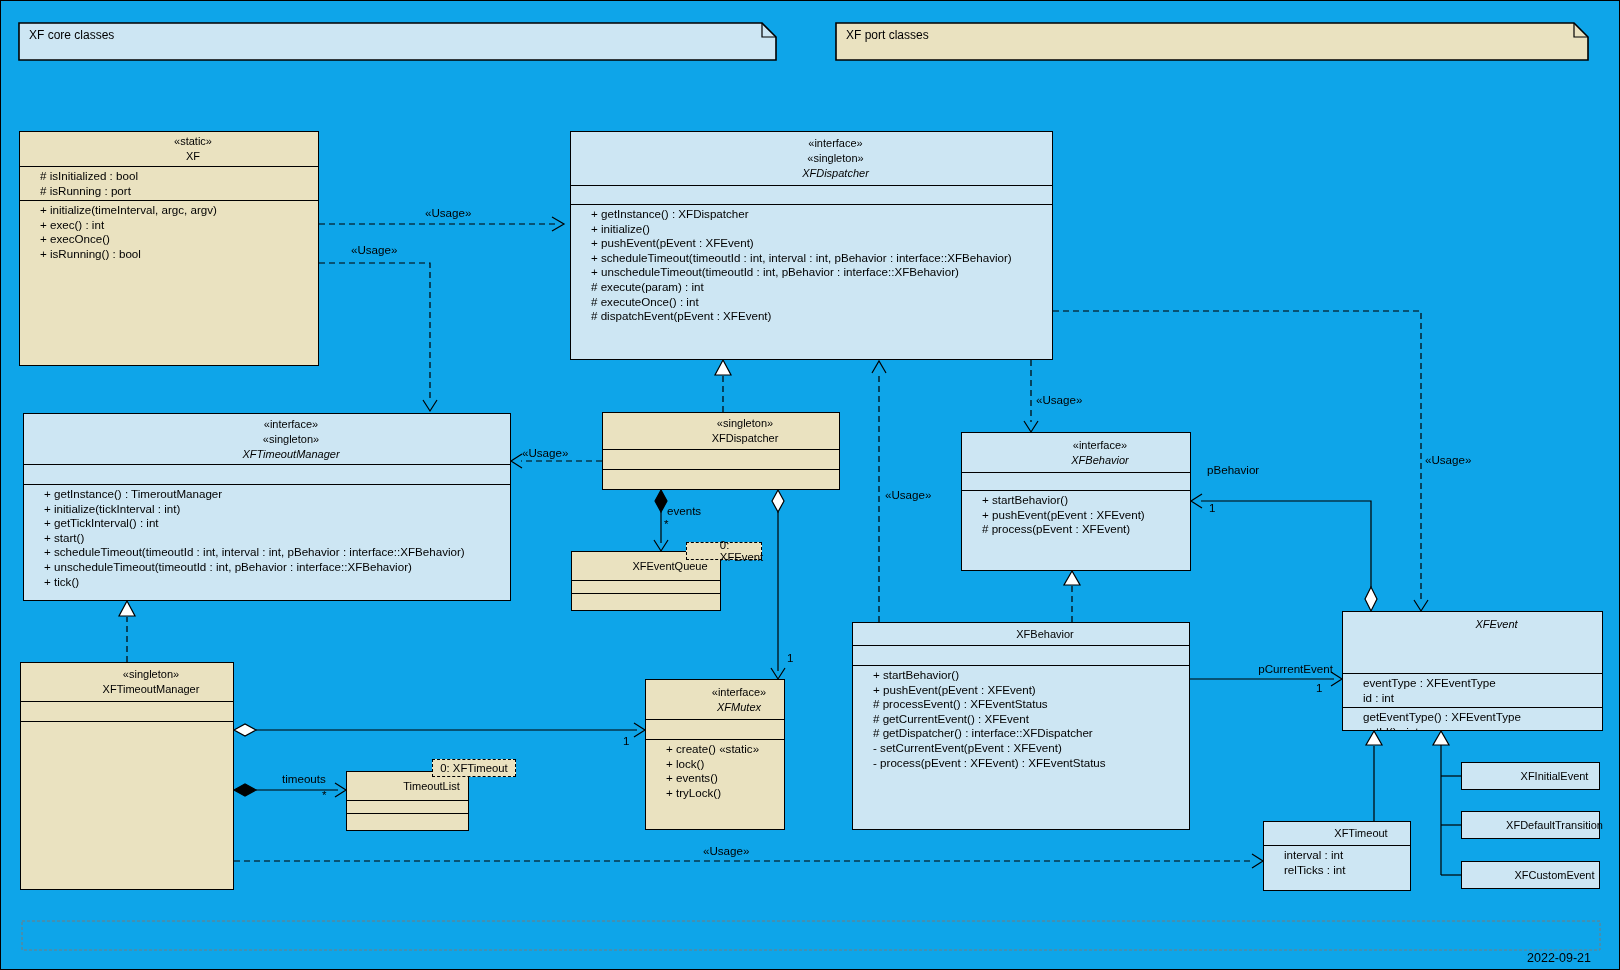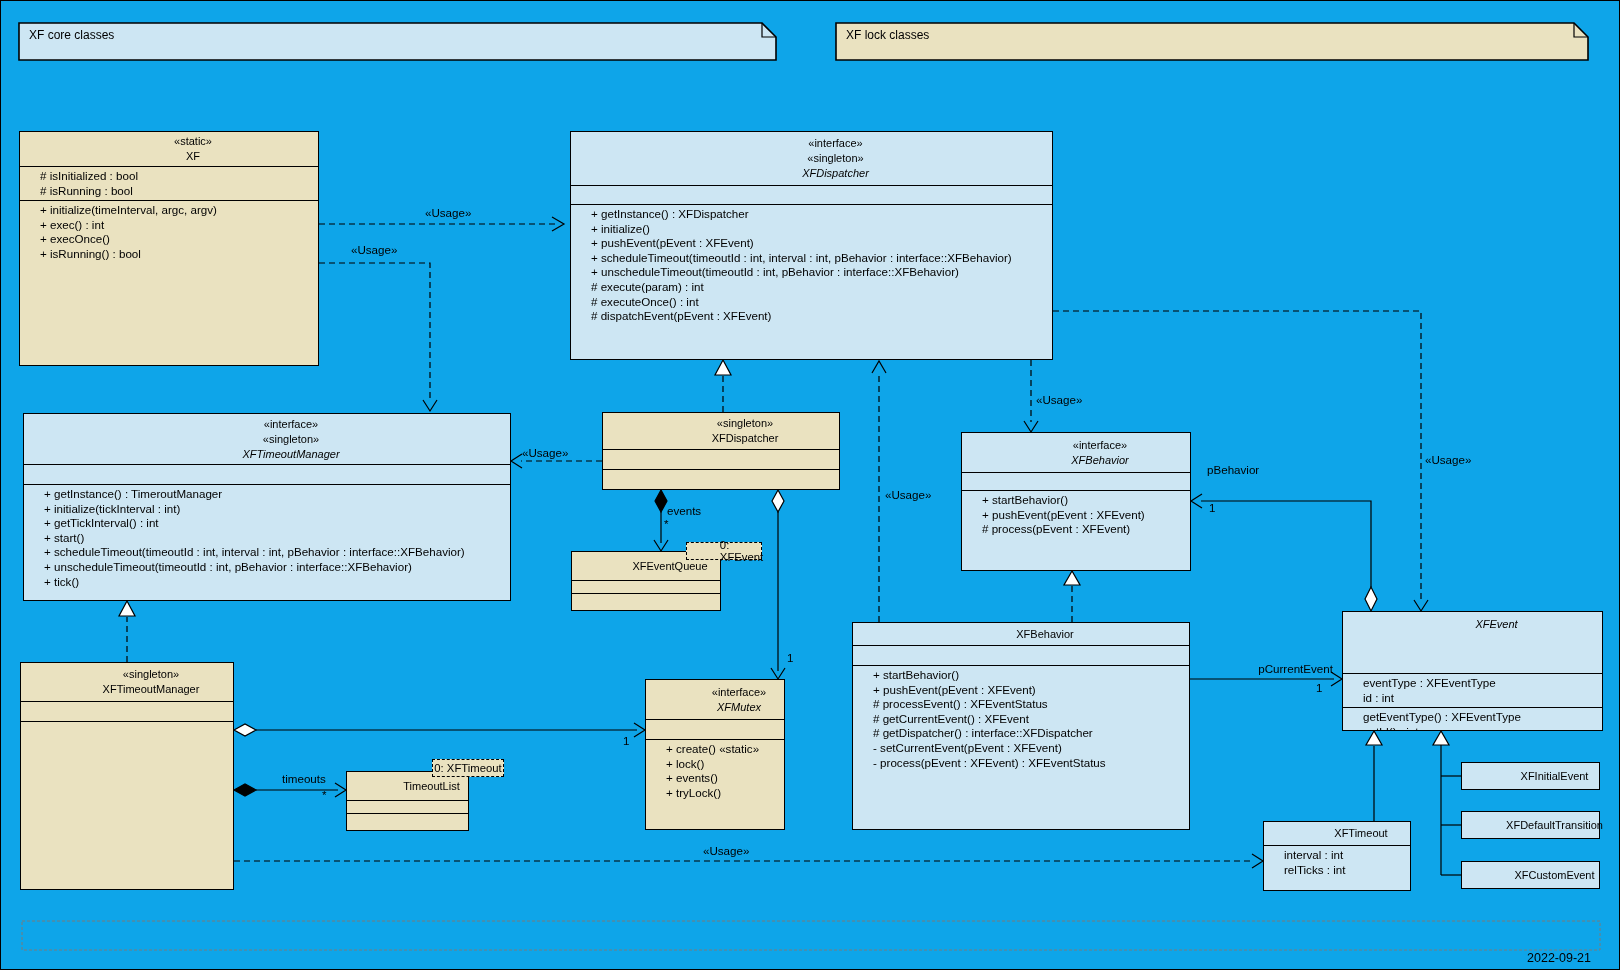--- a/index.html
+++ b/index.html
@@ -141,30 +141,30 @@
     <g>
       <path class="tri" d="M1440 730 L1432 744 H1448 Z"></path>
       <path d="M1440 744 V874"></path>
       <path d="M1440 775 H1460"></path>
       <path d="M1440 824 H1460"></path>
       <path d="M1440 874 H1460"></path>
     </g>
   </svg>
 
   <div class="notelbl" style="left:28px;top:27px;">XF core classes</div>
-  <div class="notelbl" style="left:845px;top:27px;">XF lock classes</div>
+  <div class="notelbl" style="left:845px;top:27px;">XF port classes</div>
 
   <div class="cls tan" style="left:18px;top:130px;width:300px;height:235px;">
     <div class="hd" style="height:34px;">
       <div>«static»</div>
       <div>XF</div>
     </div>
     <div class="sec" style="height:34px;">
       <div class="m"># isInitialized : bool</div>
-      <div class="m"># isRunning : bool</div>
+      <div class="m"># isRunning : port</div>
     </div>
     <div class="sec grow">
       <div class="m">+ initialize(timeInterval, argc, argv)</div>
       <div class="m">+ exec() : int</div>
       <div class="m">+ execOnce()</div>
       <div class="m">+ isRunning() : bool</div>
     </div>
   </div>
 
   <div class="cls blue" style="left:569px;top:130px;width:483px;height:229px;">
@@ -318,21 +318,21 @@
     </div>
   </div>
 
   <div class="cls blue" style="left:1460px;top:860px;width:139px;height:28px;">
     <div class="hd grow">
       <div>XFCustomEvent</div>
     </div>
   </div>
 
   <div class="obj" style="left:685px;top:541px;width:76px;height:18px;padding-left:35px;">0: XFEvent</div>
-  <div class="obj" style="left:431px;top:758px;width:72px;height:18px;">0: XFTimeout</div>
+  <div class="obj" style="left:431px;top:758px;width:84px;height:18px;">0: XFTimeout</div>
 
   <div class="lbl" style="left:424px;top:205px;">«Usage»</div>
   <div class="lbl" style="left:350px;top:242px;">«Usage»</div>
   <div class="lbl" style="left:521px;top:445px;">«Usage»</div>
   <div class="lbl" style="left:884px;top:487px;">«Usage»</div>
   <div class="lbl" style="left:1035px;top:392px;">«Usage»</div>
   <div class="lbl" style="left:702px;top:843px;">«Usage»</div>
   <div class="lbl" style="left:1424px;top:452px;">«Usage»</div>
 
   <div class="lbl" style="left:666px;top:503px;">events</div>

